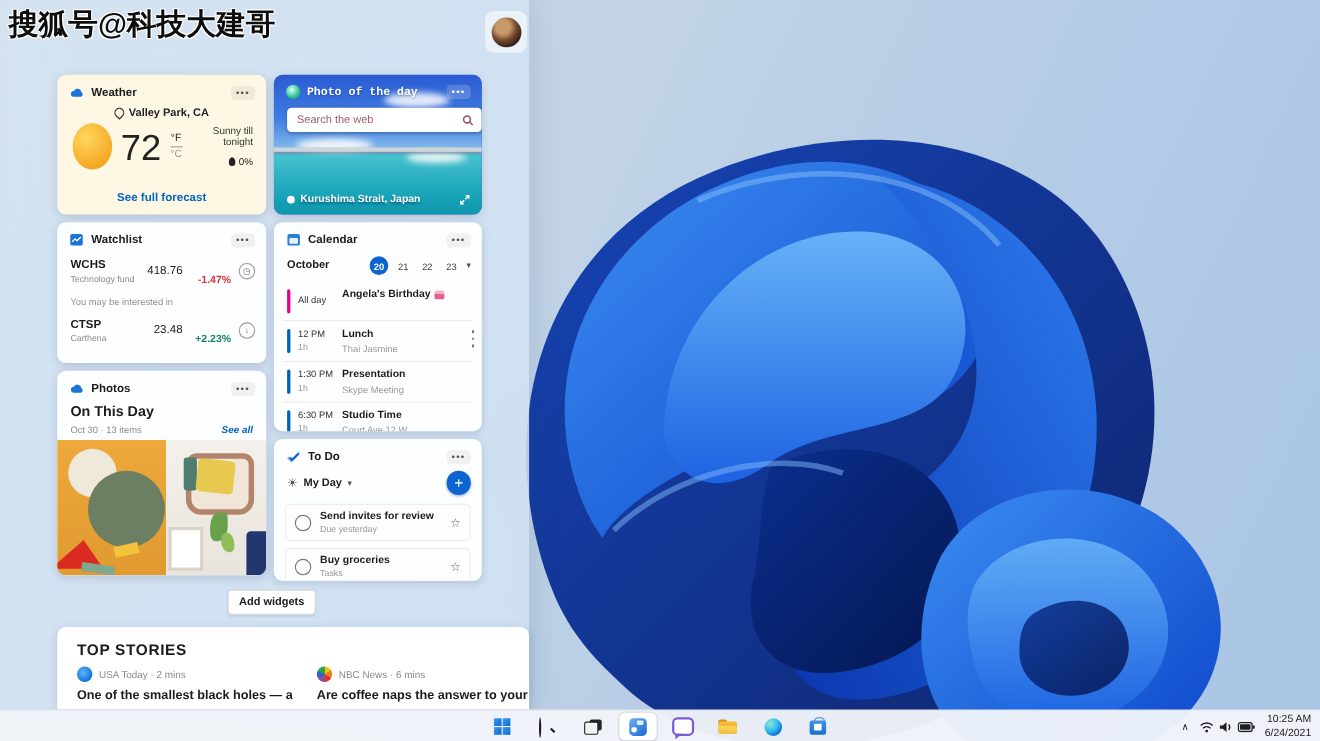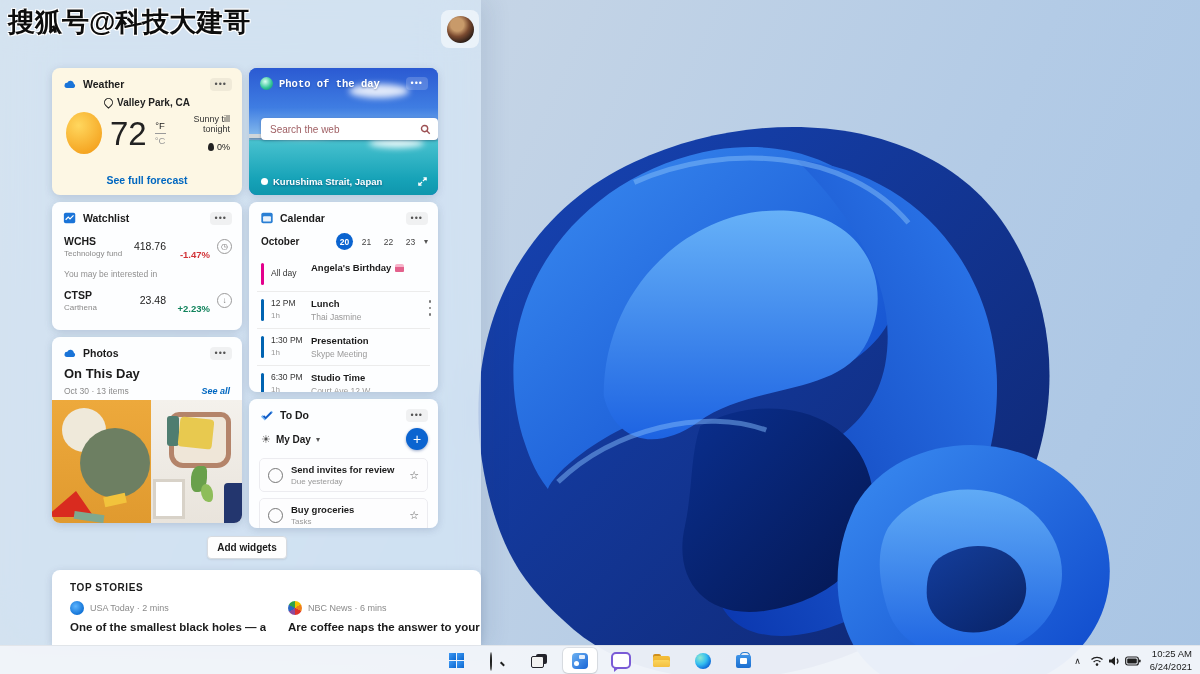--- a/index.html
+++ b/index.html
@@ -57,21 +57,21 @@
     background:linear-gradient(#2b5ad2,#3f7de2 55%,#8fc3ee 100%);}
   .bing-sea{position:absolute;left:0;right:0;top:72px;bottom:0;
     background:linear-gradient(#49c2cf,#17a3b8 70%,#0f96ad);}
   .cloud{position:absolute;background:rgba(255,255,255,.85);border-radius:50%;filter:blur(3px);}
   .bridge{position:absolute;left:0;right:0;top:66px;height:4px;background:#cfd6da;box-shadow:0 2px 2px rgba(0,0,0,.25);}
   .bing-inner{position:relative;z-index:2;height:100%;}
   .bing .card-title{color:#fff;text-shadow:0 1px 2px rgba(0,30,90,.4);font-family:Liberation Mono, monospace;}
   .bing .menu-dots{color:#fff;background:rgba(255,255,255,.18);}
   .bing-globe{width:13px;height:13px;border-radius:50%;
     background:radial-gradient(circle at 40% 35%,#d9fff2,#35c79a 55%,#0b7f63);}
-  .search-box{position:absolute;left:12px;top:50px;width:163px;height:22px;background:#fff;border-radius:4px;
+  .search-box{position:absolute;left:12px;top:30px;width:163px;height:22px;background:#fff;border-radius:4px;
     display:flex;align-items:center;padding:0 7px;gap:6px;box-shadow:0 1px 3px rgba(0,20,60,.3);}
   .search-box input{flex:1;border:0;outline:none;font-size:10px;color:#8d5456;background:transparent;
     font-family:"Liberation Sans",sans-serif;}
   .search-box input::placeholder{color:#a06064;}
   .bing-foot{position:absolute;left:12px;right:10px;bottom:8px;display:flex;align-items:center;gap:5px;
     font-size:9.5px;font-weight:bold;text-shadow:0 1px 2px rgba(0,30,80,.5);}
   .bing-dot{width:7px;height:7px;border-radius:50%;background:#fff;}
   .expand{margin-left:auto;cursor:pointer;}
 
   
@@ -146,21 +146,21 @@
   .task-title{font-size:9.5px;font-weight:bold;color:#1b1b1b;}
   .task-sub{font-size:8px;color:#999;margin-top:2px;}
   .task-star{margin-left:auto;font-size:11px;color:#666;cursor:pointer;}
 
   
   .add-widgets{position:absolute;left:207px;top:536px;width:78px;height:21px;background:#fefefe;
     border:1px solid #d7dbe0;border-radius:4px;font-size:10px;font-weight:bold;color:#1b1b1b;
     display:flex;align-items:center;justify-content:center;cursor:pointer;box-shadow:0 1px 2px rgba(0,0,0,.08);}
   .news{position:absolute;left:52px;top:570px;width:429px;height:75px;background:#fff;
     border-radius:8px 8px 0 0;box-shadow:0 2px 8px rgba(20,40,80,.16);}
-  .news-head{padding:12px 0 0 18px;font-size:10px;font-weight:bold;letter-spacing:.6px;color:#1b1b1b;}
+  .news-head{padding:12px 0 0 18px;font-size:14px;font-weight:bold;letter-spacing:.6px;color:#1b1b1b;}
   .stories{display:flex;padding:8px 14px 0 18px;gap:22px;}
   .story{width:196px;cursor:pointer;}
   .story-meta{display:flex;align-items:center;gap:6px;font-size:9px;color:#8a8a8a;}
   .src-ic{width:14px;height:14px;border-radius:50%;flex:0 0 auto;}
   .src-usat{background:radial-gradient(circle at 40% 38%,#5db5ff,#1273d6 70%);}
   .src-nbc{background:conic-gradient(#f3c400 0 16%,#ef7f1a 16% 33%,#e0332c 33% 50%,#8f4a9e 50% 66%,#2a66c2 66% 83%,#2fa24a 83% 100%);}
   .headline{margin-top:6px;font-size:11.5px;font-weight:bold;color:#1b1b1b;white-space:nowrap;overflow:hidden;}
 
   
   .taskbar{position:absolute;left:0;top:645px;width:1200px;height:29px;

